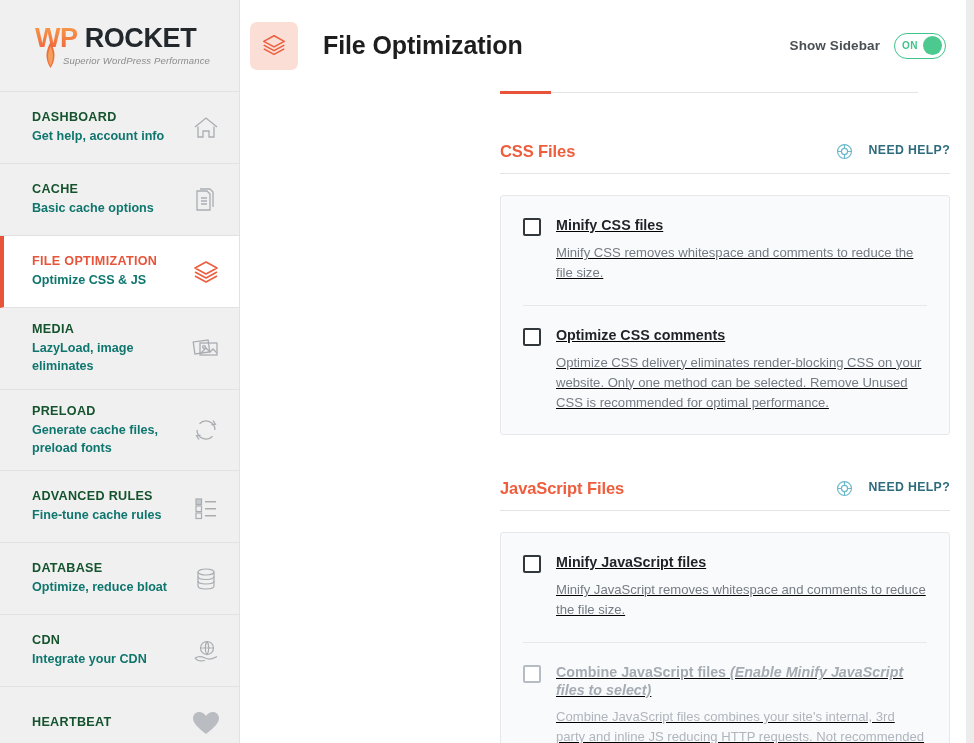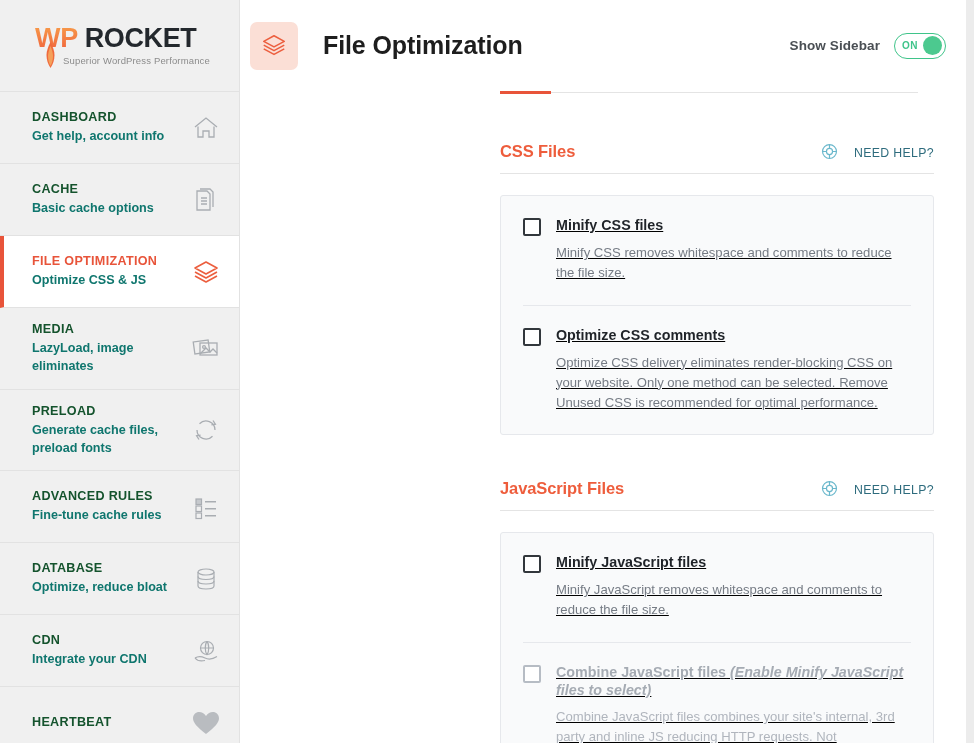--- a/index.html
+++ b/index.html
@@ -32,21 +32,21 @@
     line-height: 1; white-space: nowrap;
   }
   .logo-wp {
     background: linear-gradient(180deg,#f8a04a 0%, #ef5f3c 100%);
     -webkit-background-clip: text; background-clip: text;
     color: transparent; -webkit-text-fill-color: transparent;
   }
   .logo-rocket { color: #23282d; margin-left: 7px; }
   .logo-tag {
     font-size: 9.5px; color: #8b8b8b; letter-spacing: 0.15px;
-    margin-top: 3px; margin-left: 28px; white-space: nowrap;
+    margin-top: 3px; margin-left: 28px; white-space: nowrap; font-style: italic;
   }
   .flame {
     position: absolute; left: 10px; top: 17px; width: 11px; height: 26px;
   }
 
   .nav { border-top: 1px solid #e2e2e2; }
   .nav-item {
     display: flex; align-items: center;
     padding: 13px 16px 13px 32px;
     border-bottom: 1px solid #e2e2e2;
@@ -106,32 +106,32 @@
     display: flex; align-items: center; justify-content: space-between;
     padding: 2px 3px 2px 7px; cursor: pointer;
   }
   .toggle-text { font-size: 10px; font-weight: bold; color: #3fc48a; letter-spacing: 0.4px; }
   .toggle-knob { width: 19px; height: 19px; border-radius: 50%; background: #4cc98f; }
 
   .tabline { position: relative; height: 3px; margin: 0 28px 0 0; }
   .tabline .rule { position: absolute; left: 260px; right: 28px; top: 1px; height: 1px; background: #e4e4e4; }
   .tabline .active-bar { position: absolute; left: 260px; top: 0; width: 51px; height: 3px; background: #e8543a; }
 
-  .content { padding: 0 40px 0 260px; height: 649px; overflow: hidden; }
+  .content { padding: 0 24px 0 260px; height: 649px; overflow: hidden; }
 
   .section { padding-top: 44px; }
   .section:first-child { padding-top: 48px; }
   .section-head {
     display: flex; align-items: center; justify-content: space-between;
     padding-bottom: 12px; border-bottom: 1px solid #e4e4e4;
   }
   .section-title { font-size: 16.5px; font-weight: bold; color: #ee5d3c; letter-spacing: -0.1px; }
   .need-help {
-    display: flex; align-items: flex-end; gap: 16px; cursor: pointer;
-    font-size: 12.3px; font-weight: normal; color: #2d6b7d; letter-spacing: 0.35px;
+    display: flex; align-items: flex-start; gap: 16px; cursor: pointer;
+    font-size: 12.3px; font-weight: bold; color: #2d6b7d; letter-spacing: 0.35px;
   }
   .need-help svg { display: block; }
 
   .card {
     margin-top: 21px;
     background: #f9fafb;
     border: 1px solid #e6e8ec;
     border-radius: 3px;
     padding: 0 22px;
     text-decoration: underline;

